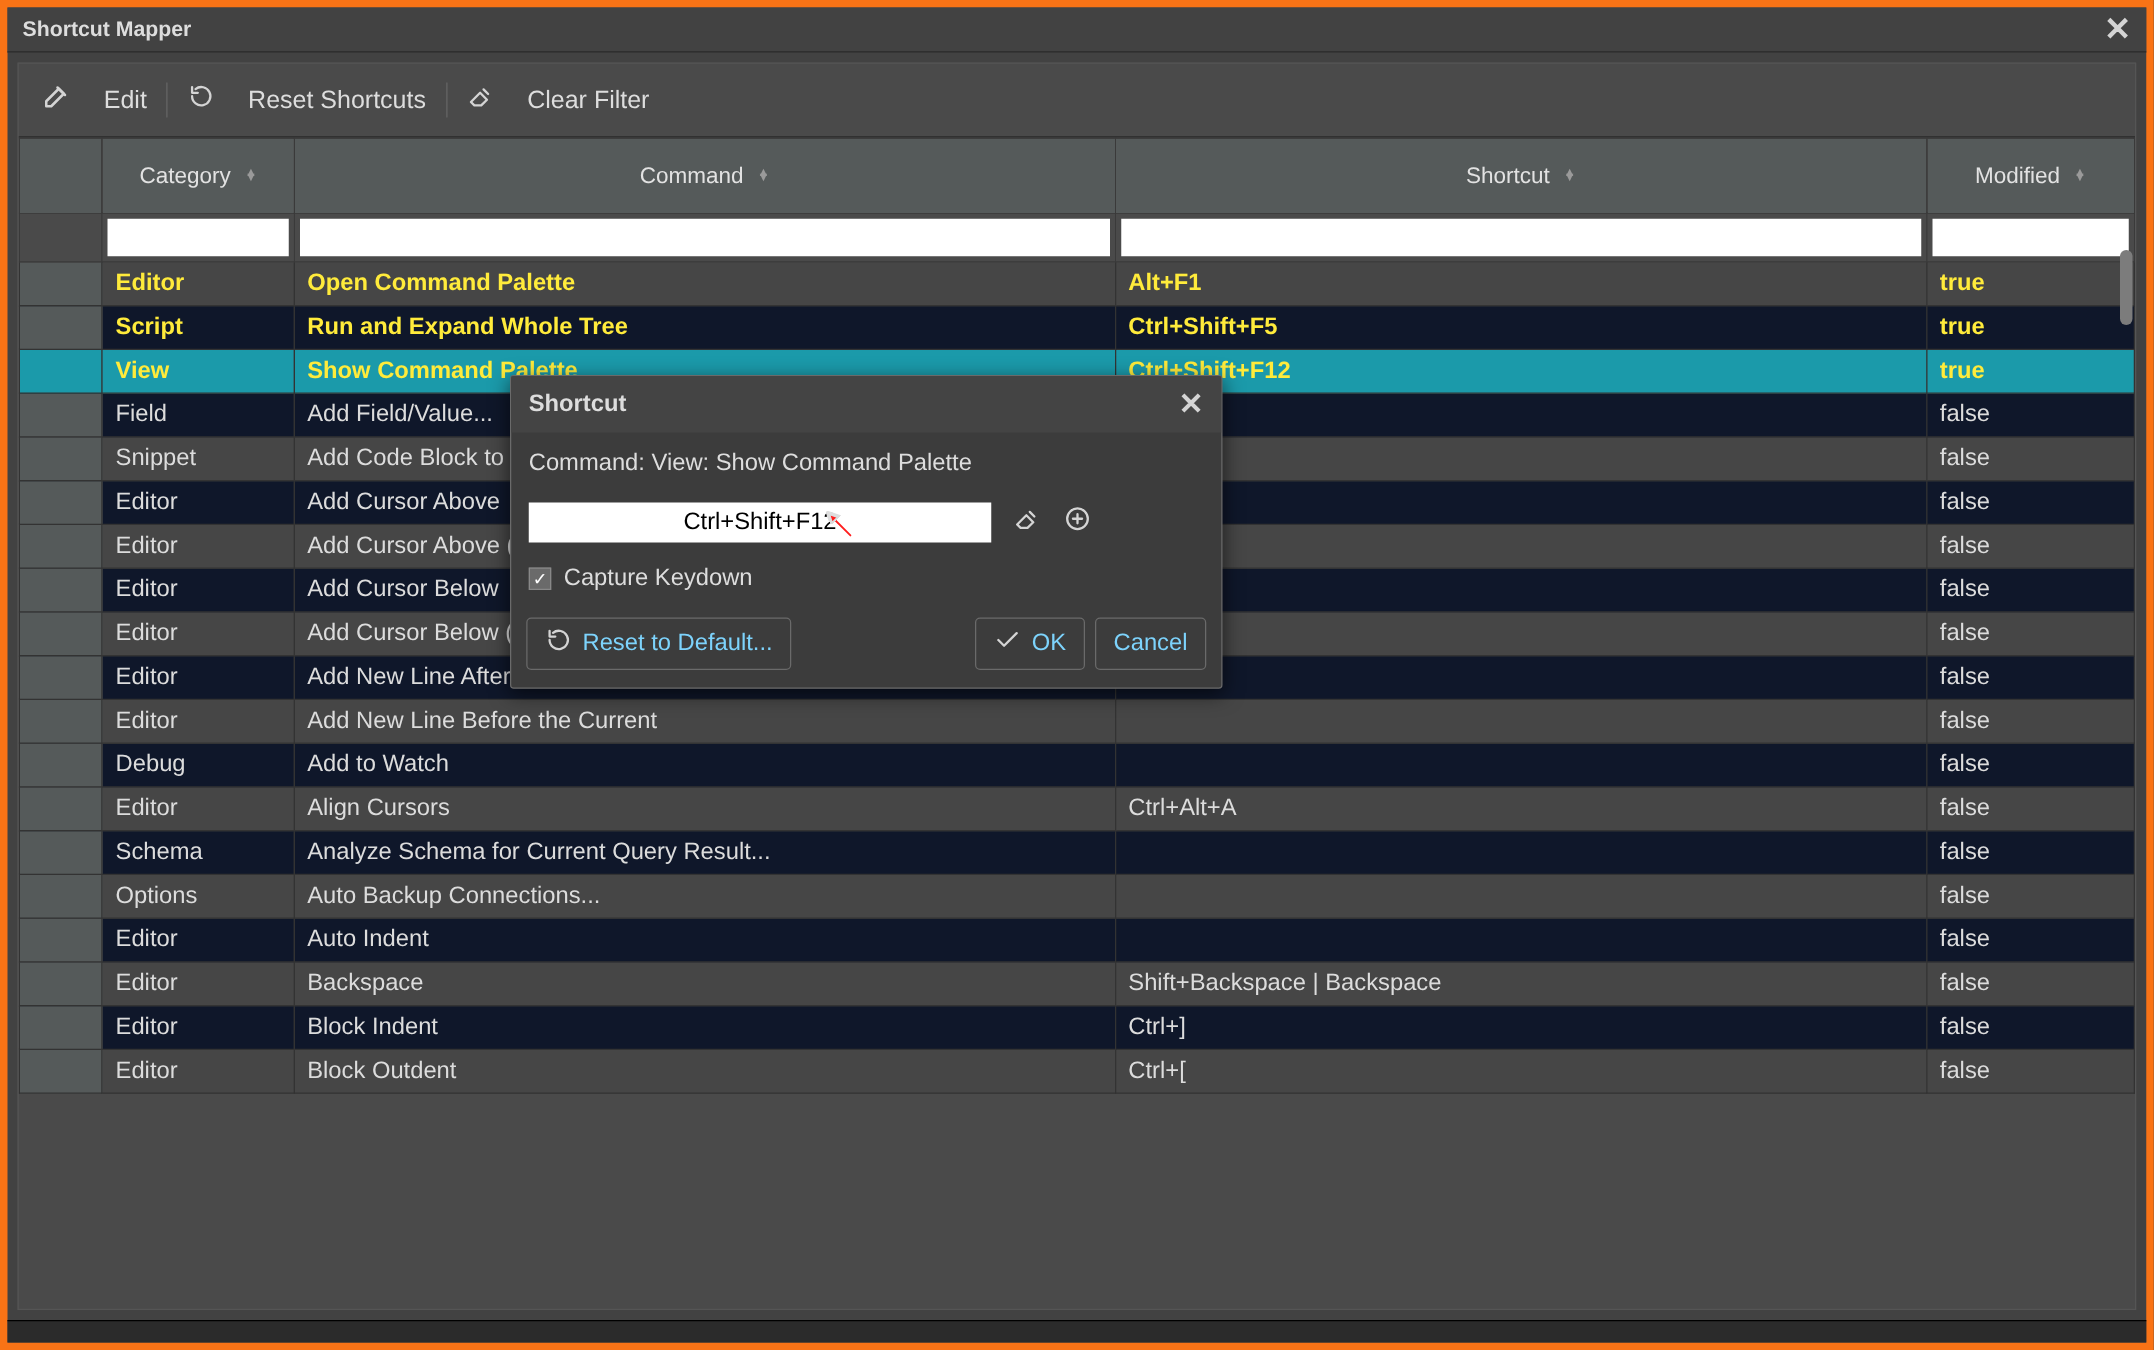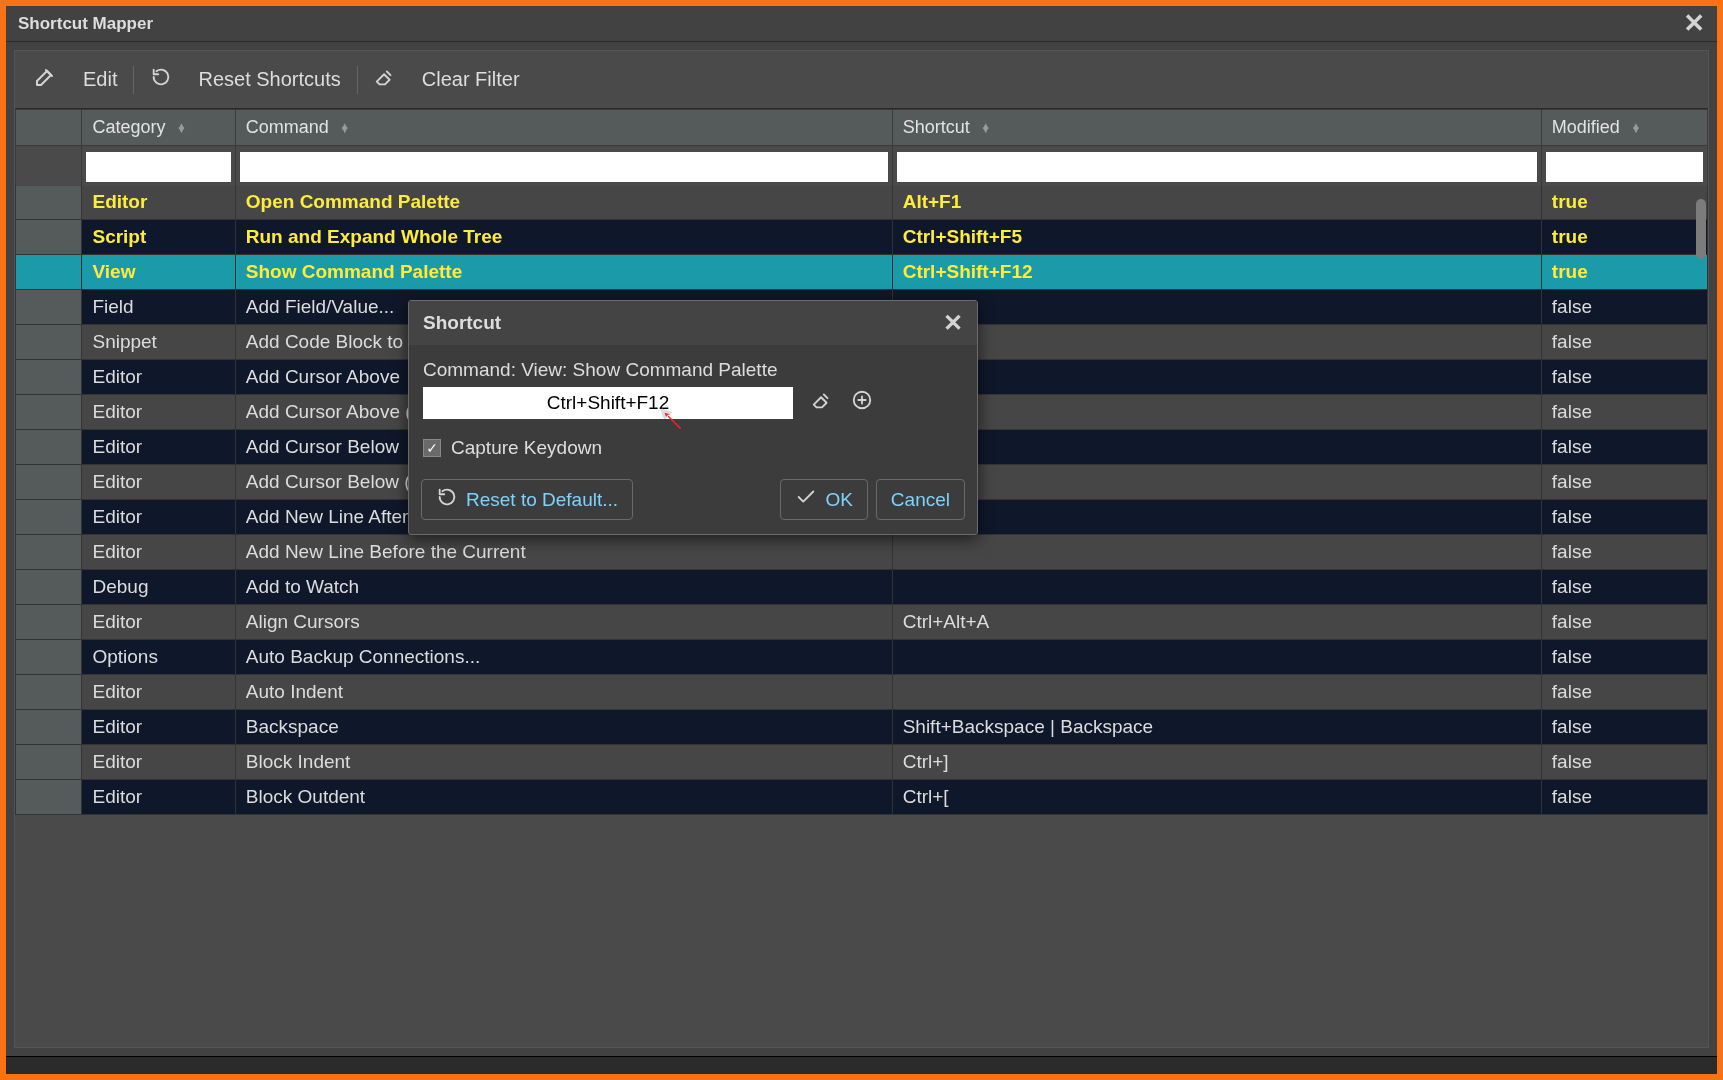--- a/index.html
+++ b/index.html
@@ -41,21 +41,21 @@
   .table-wrap{flex:1;overflow:hidden;position:relative;display:flex;}
   .table-scroll{flex:1;overflow:auto;}
   table{border-collapse:collapse;width:100%;}
   colgroup col.c-num{width:52px;}
   colgroup col.c-cat{width:120px;}
   colgroup col.c-cmd{width:514px;}
   colgroup col.c-sc {width:508px;}
   colgroup col.c-mod{width:130px;}
 
   thead th{position:sticky;top:0;background:#555a5a;color:#e2e2e2;font-weight:400;
-    text-align:left;padding:7px 10px;border:1px solid #3a3a3a;font-size:18px;margin-left:26px;}
+    text-align:center;padding:19px 10px;border:1px solid #3a3a3a;font-size:18px;margin-left:26px;}
   thead th.num{background:#555a5a;}
   thead th .sort{display:inline-flex;flex-direction:column;margin-left:6px;vertical-align:middle;
     line-height:4px;color:#9a9a9a;}
   thead th .sort span{font-size:10px;}
 
   tr.filter td{background:var(--bg-3);padding:4px;border:1px solid #3a3a3a;position:sticky;top:38px;}
   tr.filter input{width:100%;height:30px;background:#fff;border:none;color:#000;font-size:15px;padding:2px 6px;}
 
   tbody td{padding:6px 10px;border:1px solid #333;font-size:19px;color:#dcdcdc;}
   tbody tr{background:#0f172a;}
@@ -72,21 +72,21 @@
   .statusbar{height:18px;background:#2b2b2b;border-top:1px solid #000;}
 
   
   .dialog{position:absolute;left:408px;top:300px;width:570px;background:#3c3c3c;
     border:1px solid #6a6a6a;border-radius:3px;color:var(--text-0);box-shadow:0 4px 16px rgba(0,0,0,.6);
     display:flex;flex-direction:column;}
   .dialog .dtitle{display:flex;align-items:center;padding:8px 14px;background:#444;
     font-weight:600;font-size:19px;}
   .dialog .dtitle .dclose{margin-left:auto;font-size:24px;color:#cfcfcf;cursor:pointer;}
   .dialog .dbody{padding:14px 14px 8px 14px;}
-  .dialog .cmdline{font-size:19px;color:#ddd;margin-bottom:6px;}
+  .dialog .cmdline{font-size:19px;color:#ddd;margin-bottom:20px;}
   .dialog .row1{display:flex;align-items:center;gap:18px;}
   .dialog .scinput{flex:0 0 370px;height:32px;background:#fff;color:#000;border:none;
     text-align:center;font-size:19px;font-weight:500;}
   .dialog .ibtn{color:#ddd;font-size:22px;cursor:pointer;}
   .dialog .chkrow{display:flex;align-items:center;gap:10px;margin-top:18px;font-size:19px;}
   .dialog .chk{width:18px;height:18px;background:#6a6a6a;border:1px solid #888;display:inline-flex;
     align-items:center;justify-content:center;color:#fff;font-size:14px;}
   .dialog .dfooter{display:flex;align-items:center;padding:12px 12px 14px 12px;}
   .dbtn{display:inline-flex;align-items:center;gap:8px;border:1px solid #6a6a6a;border-radius:4px;
     padding:6px 14px;font-size:19px;color:#7dd3fc;cursor:pointer;background:#3c3c3c;}
@@ -279,20 +279,27 @@
                   <td>Debug</td>
                   <td>Add to Watch</td>
                   <td></td>
                   <td>false</td>
                 </tr>
                 <tr>
                   <td class="num"></td>
                   <td>Editor</td>
                   <td>Align Cursors</td>
                   <td>Ctrl+Alt+A</td>
+                  <td>false</td>
+                </tr>
+                <tr>
+                  <td class="num"></td>
+                  <td>Schema</td>
+                  <td>Analyze Schema for Current Query Result...</td>
+                  <td></td>
                   <td>false</td>
                 </tr>
                 <tr>
                   <td class="num"></td>
                   <td>Options</td>
                   <td>Auto Backup Connections...</td>
                   <td></td>
                   <td>false</td>
                 </tr>
                 <tr>

